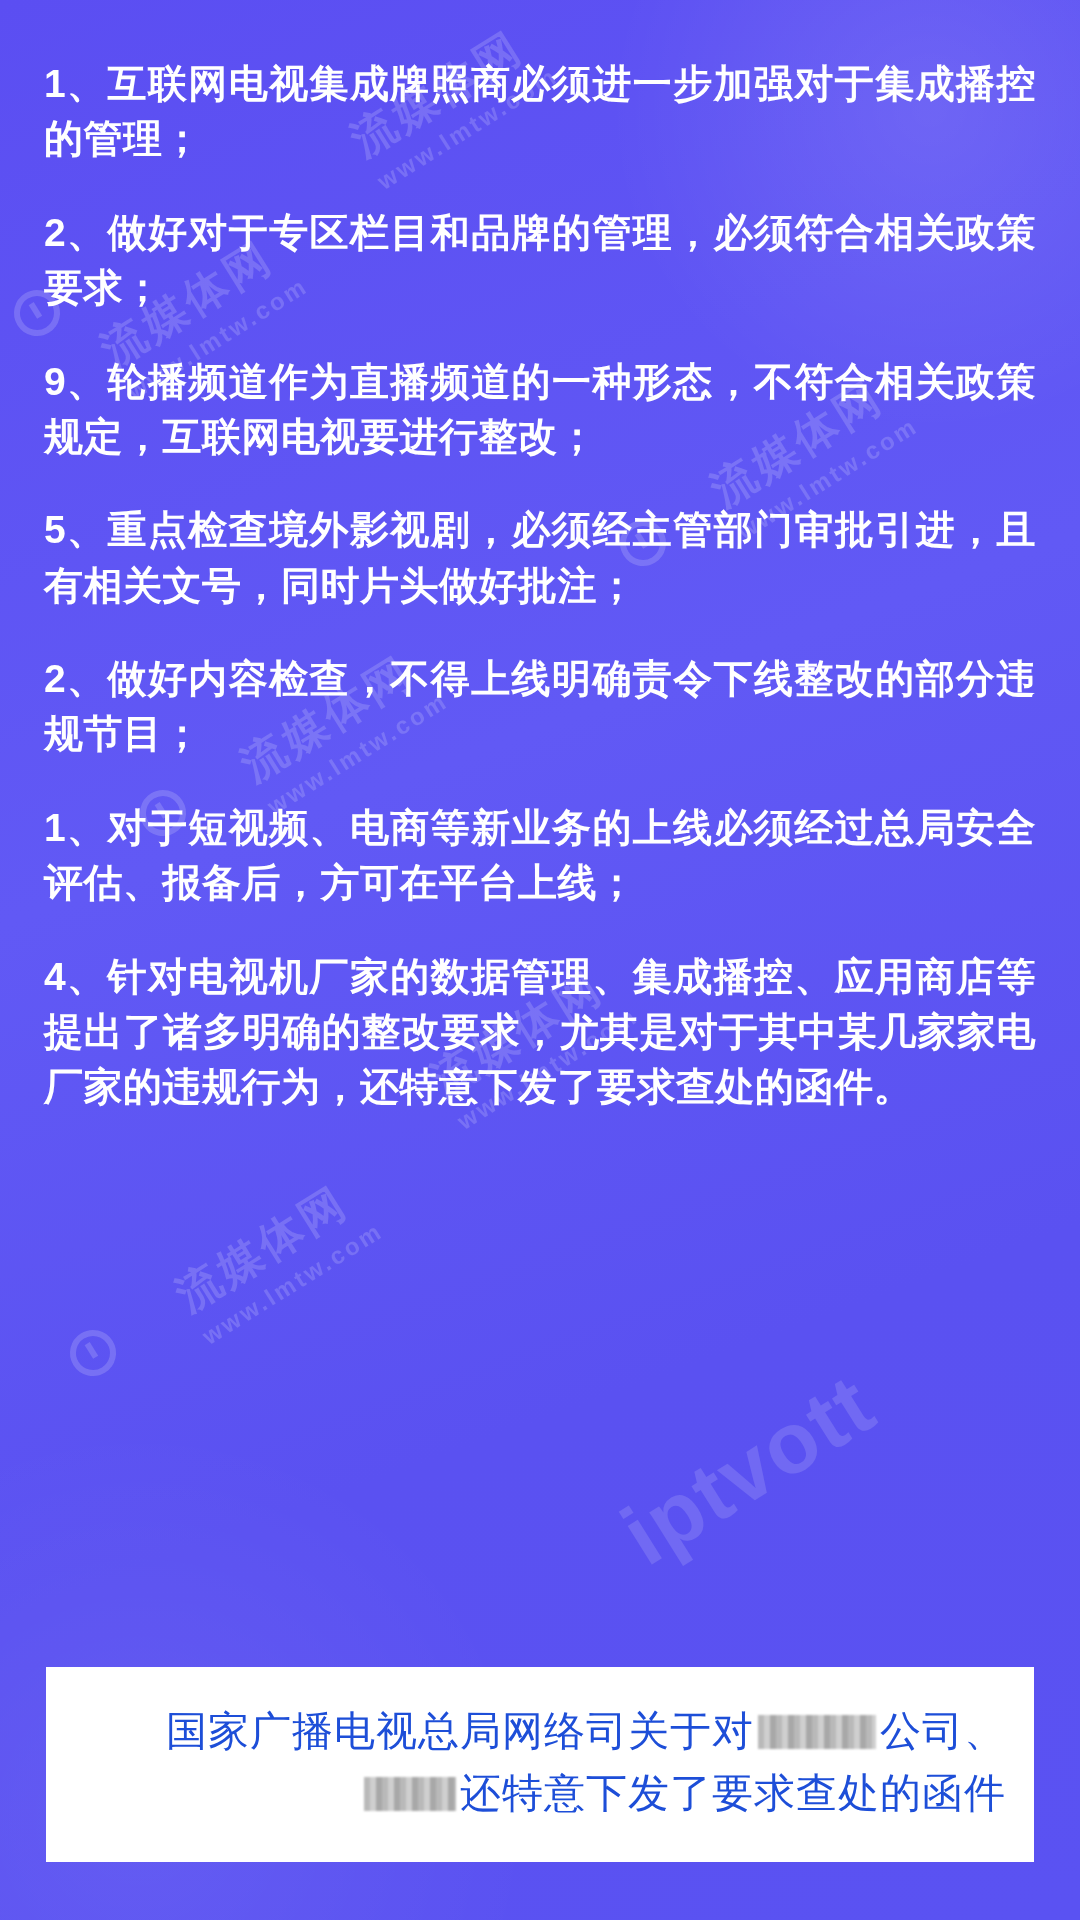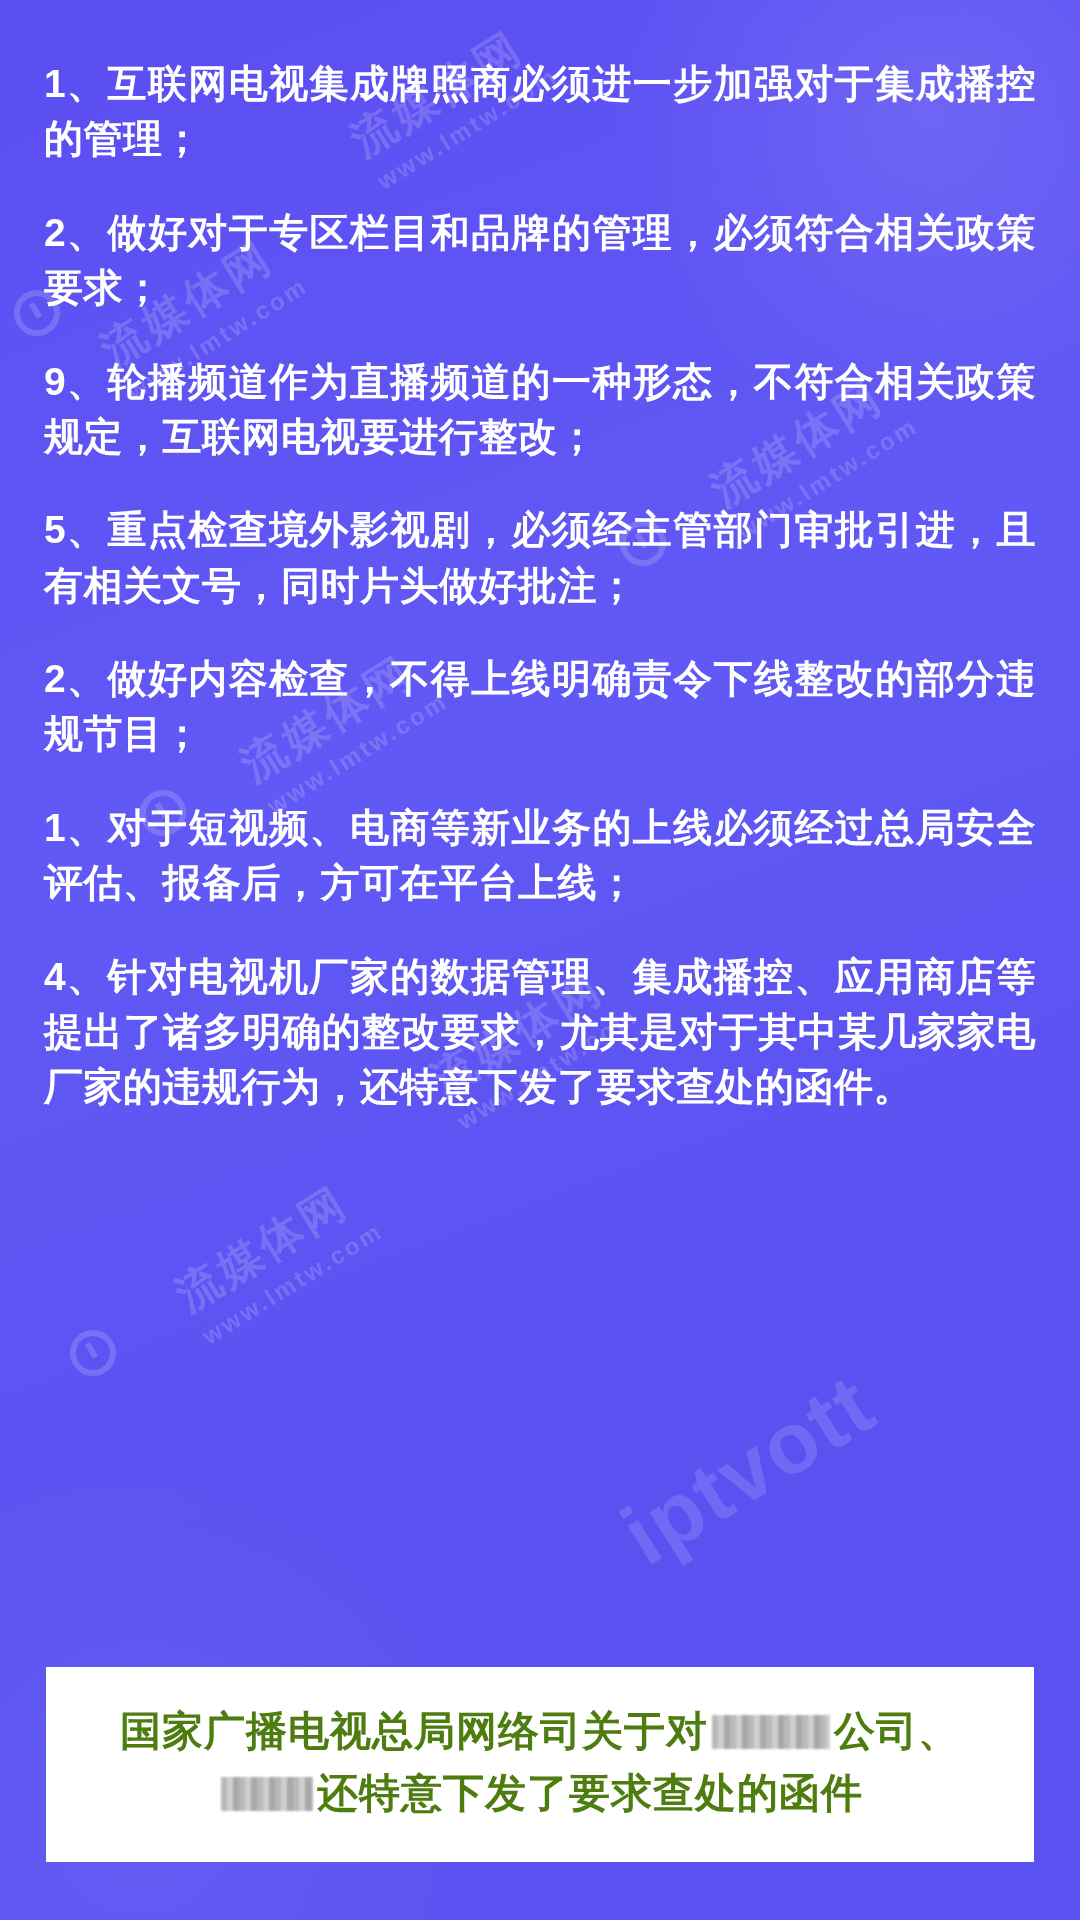--- a/index.html
+++ b/index.html
@@ -121,24 +121,24 @@
     position: absolute;
     left: 46px;
     right: 46px;
     bottom: 58px;
     background: #ffffff;
     padding: 34px 28px 38px 28px;
     box-sizing: border-box;
     z-index: 4;
   }
   .doc-line {
-    text-align: center;
-    color: #4d7c0f;
+    text-align: right;
+    color: #1d4ed8;
     font-family: "Liberation Serif", serif;
-    font-weight: 700;
+    font-weight: 400;
     font-size: 41px;
     line-height: 1.5;
     letter-spacing: 1px;
     white-space: nowrap;
   }
   .redact {
     display: inline-block;
     width: 118px;
     height: 34px;
     vertical-align: -4px;

